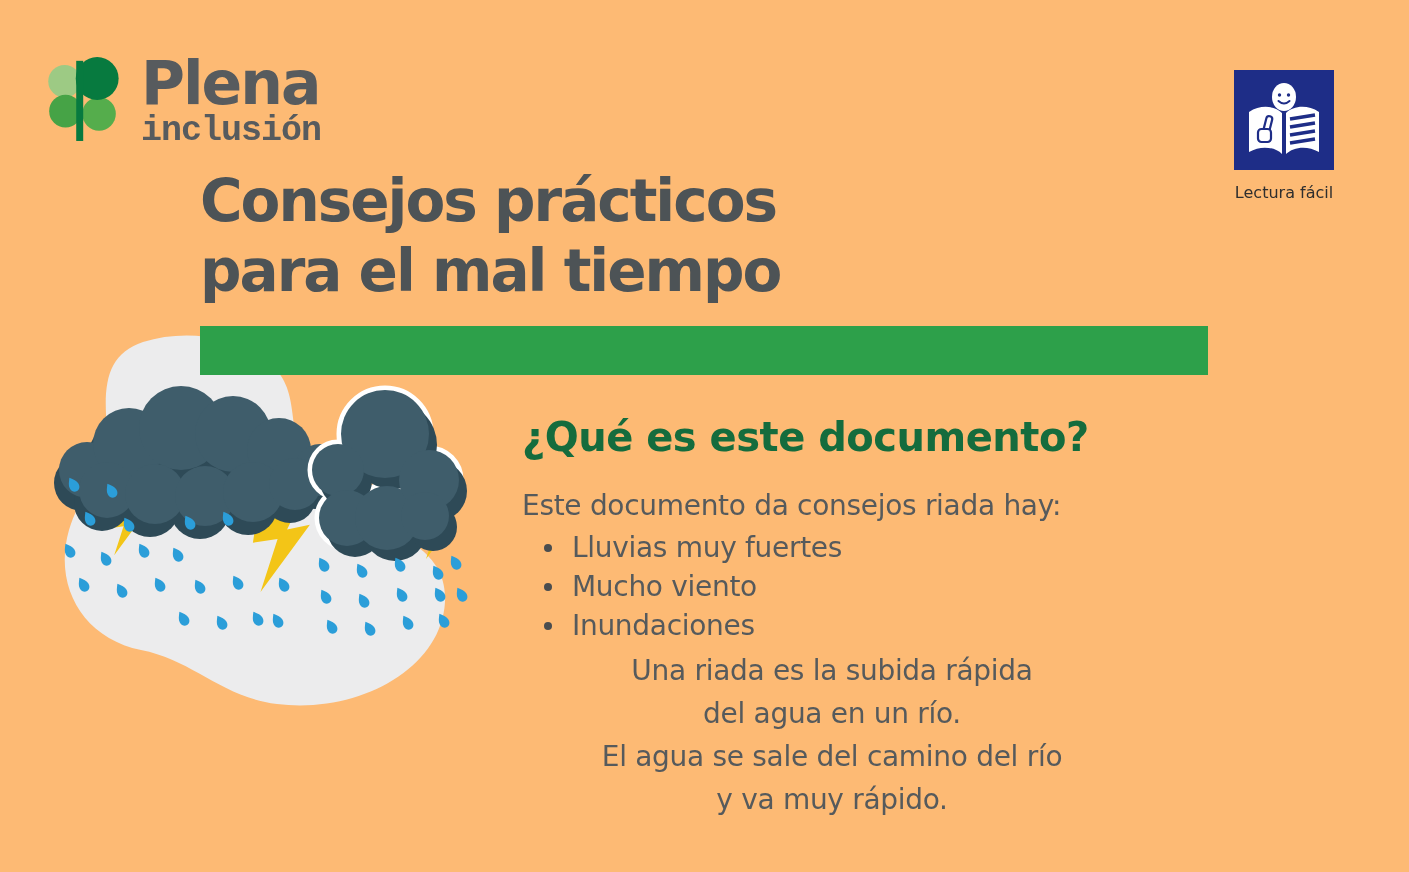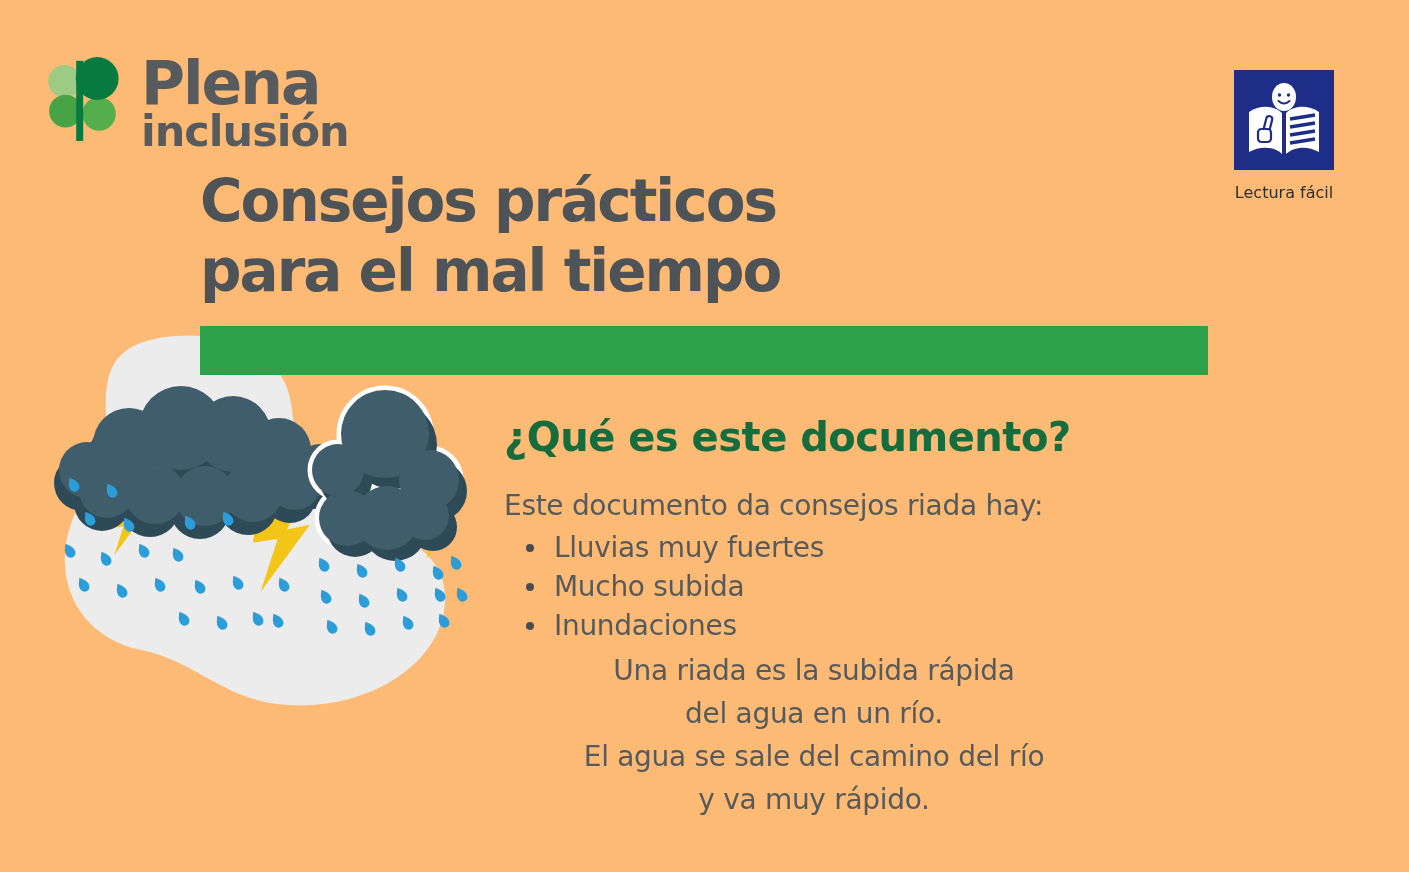--- a/index.html
+++ b/index.html
@@ -26,24 +26,25 @@
   .brand-text { margin-left: 14px; padding-top: 2px; color: #575b5e; }
   .brand-name {
     display: block;
     font-size: 60px;
     font-weight: bold;
     letter-spacing: -2px;
     line-height: 58px;
   }
   .brand-suffix {
     display: block;
-    font-size: 43px;
+    font-size: 35px;
     font-weight: bold;
     letter-spacing: -1px;
     line-height: 38px;
+    font-family: Liberation Mono, monospace;
   }
 
   .easy-read {
     position: absolute;
     left: 1232px;
     top: 70px;
     width: 104px;
     text-align: center;
   }
   .easy-read-badge { width: 100px; height: 100px; display: block; margin: 0 auto; }
@@ -83,21 +84,21 @@
     left: 25px;
     top: 332px;
     width: 450px;
     height: 390px;
     z-index: 1;
   }
 
   
   .text-col {
     position: absolute;
-    left: 504px;
+    left: 522px;
     top: 414px;
     width: 620px;
     z-index: 2;
   }
   .section-heading {
     font-size: 40px;
     font-weight: bold;
     letter-spacing: -0.5px;
     color: #156c3d;
     margin-bottom: 26px;
@@ -254,21 +255,21 @@
       <use href="#drop" transform="translate(436,262) rotate(-30) scale(0.9)"></use>
       <use href="#drop" transform="translate(430,230) rotate(-30) scale(0.9)"></use>
     </g>
   </svg>
 
   <section class="text-col">
     <h2 class="section-heading">¿Qué es este documento?</h2>
     <p class="intro">Este documento da consejos riada hay:</p>
     <ul class="weather-list">
       <li>Lluvias muy fuertes</li>
-      <li>Mucho subida</li>
+      <li>Mucho viento</li>
       <li>Inundaciones</li>
     </ul>
     <p class="paragraph">Una riada es la subida rápida
 del agua en un río.
 El agua se sale del camino del río
 y va muy rápido.</p>
   </section>
 
 </div>
 

